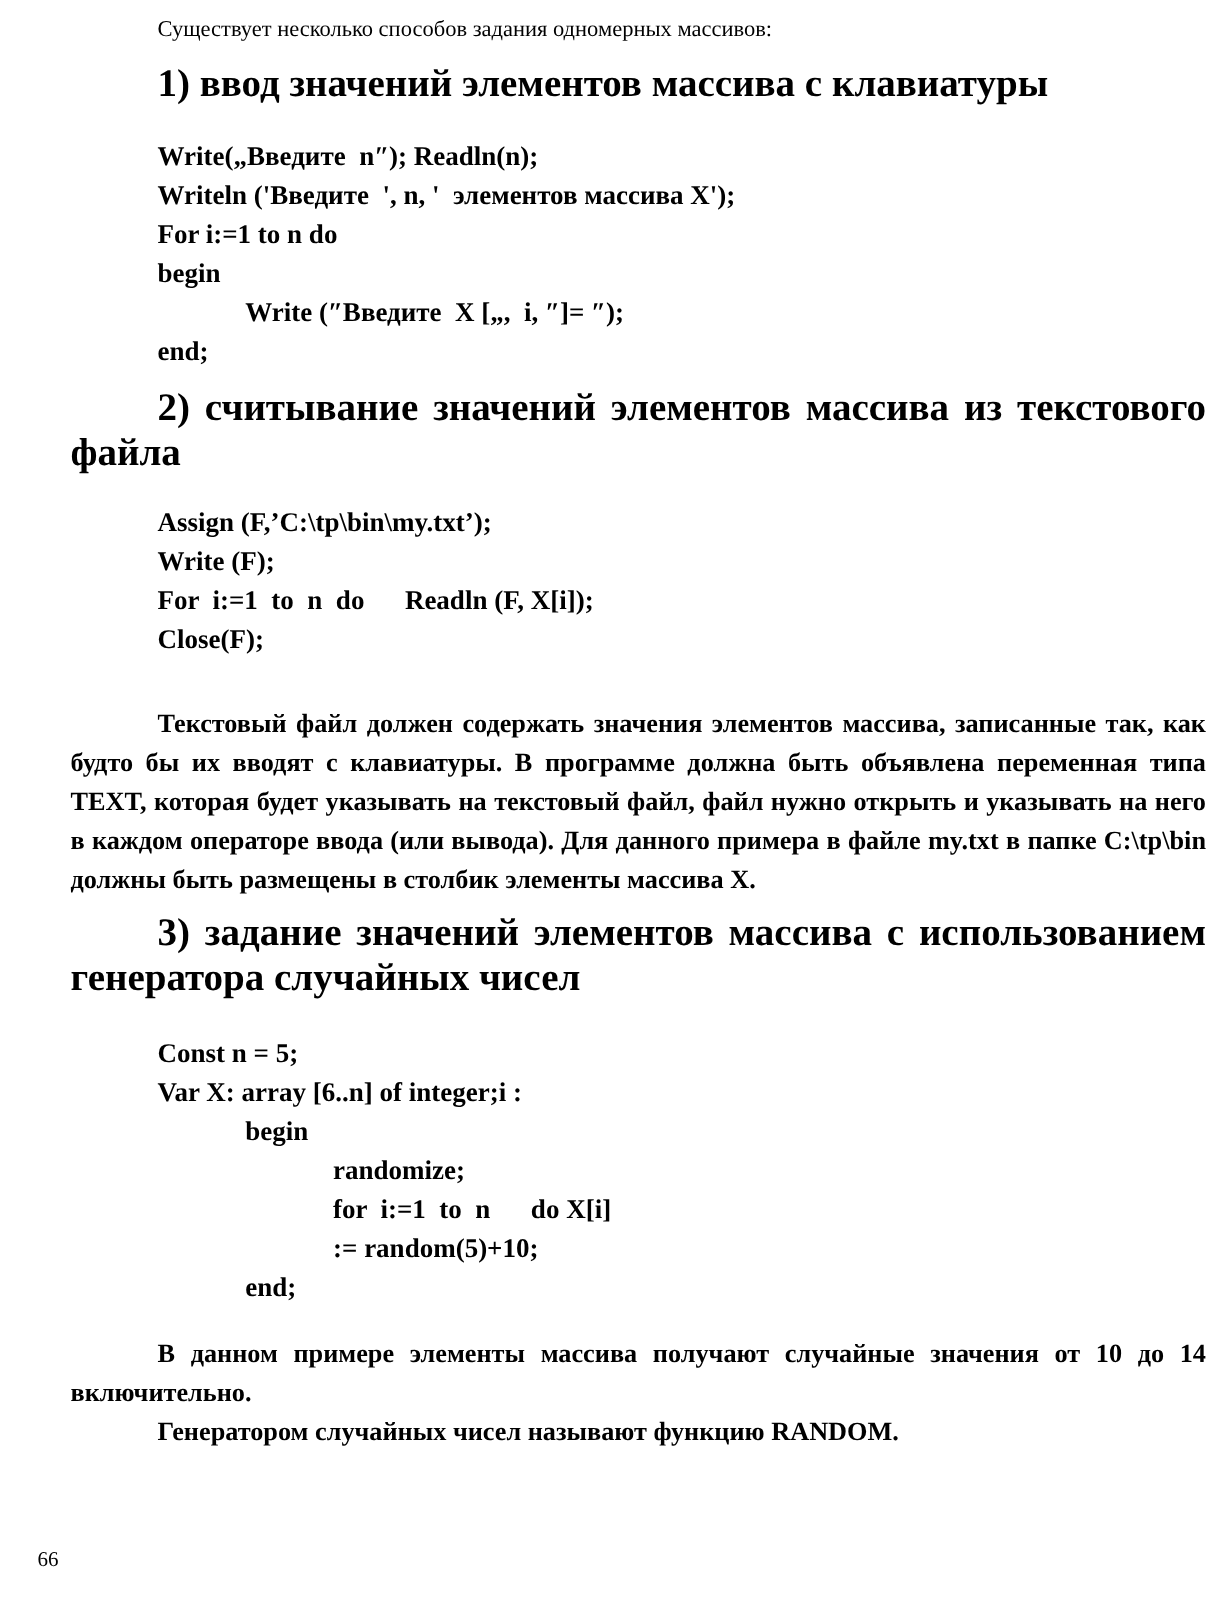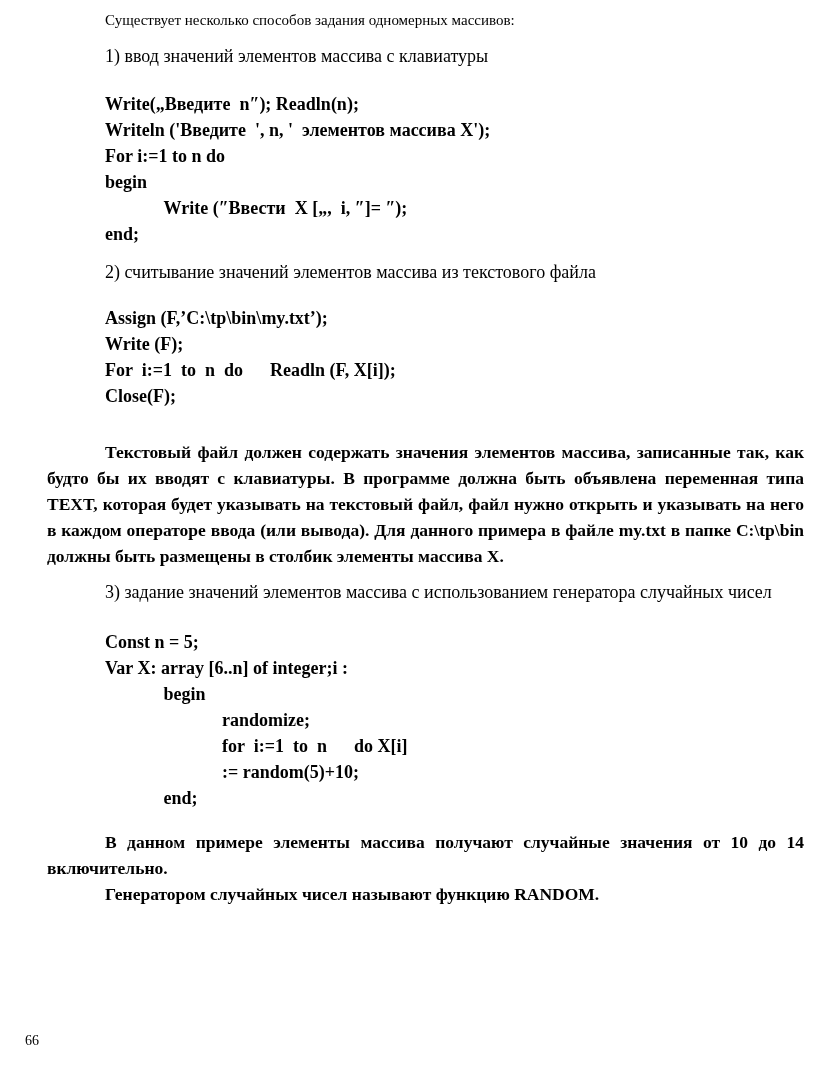--- a/index.html
+++ b/index.html
@@ -18,22 +18,22 @@
     width: 100%;
     height: 100%;
   }
   .intro {
     font-size: 15px;
     line-height: 25px;
     text-indent: 58px;
     margin: 0 0 8px 0;
   }
   .sec-heading {
-    font-size: 18px;
-    font-weight: normal;
+    font-size: 26px;
+    font-weight: bold;
     line-height: 30px;
     text-indent: 58px;
     text-align: justify;
     margin: 0;
   }
   .sec-heading.h1 { margin: 4px 0 0 0; }
   .sec-heading.h2 { margin: 10px 0 0 0; }
   .sec-heading.h3 { margin: 8px 0 0 0; }
   .code-block {
     margin: 20px 0 0 58px;
@@ -71,21 +71,21 @@
 
   <p class="intro">Существует несколько способов задания одномерных массивов:</p>
 
   <h2 class="sec-heading h1">1) ввод значений  элементов массива с клавиатуры</h2>
 
   <div class="code-block cb1">
       <div class="code-line">Write(„Введите  n″); Readln(n);</div>
       <div class="code-line">Writeln ('Введите  ', n, '  элементов массива X');</div>
       <div class="code-line">For i:=1 to n do</div>
       <div class="code-line">begin</div>
-      <div class="code-line">             Write (″Ввести  X [„,  i, ″]= ″);</div>
+      <div class="code-line">             Write (″Введите  X [„,  i, ″]= ″);</div>
       <div class="code-line">end;</div>
     </div>
 
   <h2 class="sec-heading h2">2) считывание значений  элементов массива из текстового файла</h2>
 
   <div class="code-block cb2">
       <div class="code-line">Assign (F,’C:\tp\bin\my.txt’);</div>
       <div class="code-line">Write (F);</div>
       <div class="code-line">For  i:=1  to  n  do      Readln (F, X[i]);</div>
       <div class="code-line">Close(F);</div>

